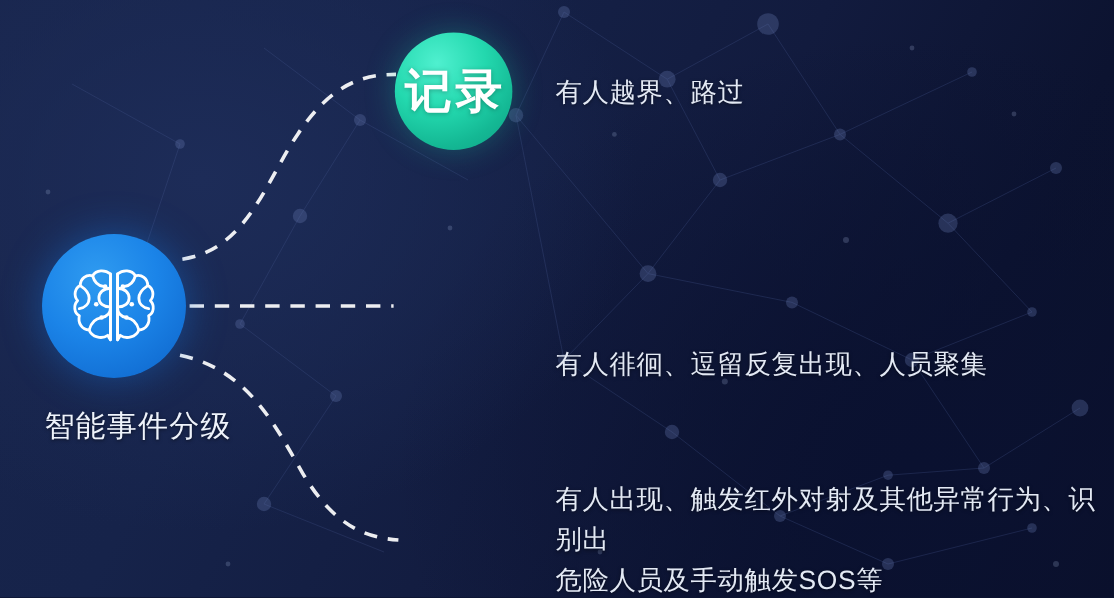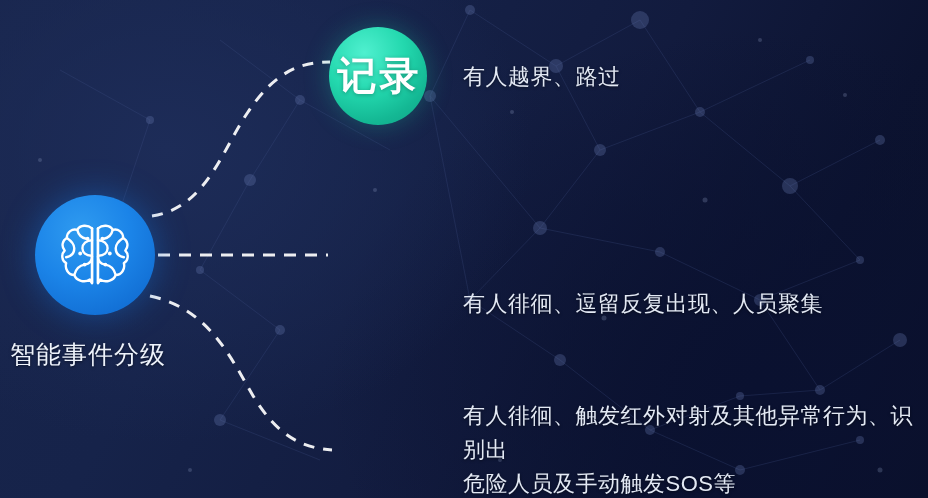--- a/index.html
+++ b/index.html
@@ -52,21 +52,21 @@
     align-items: center;
     justify-content: center;
   }
   .hub-icon { width: 74px; height: 74px; display: block; }
 
   .hub-label {
     position: absolute;
     left: 10px;
     top: 338px;
     width: 210px;
-    text-align: left;
+    text-align: center;
     color: #eef3fb;
     font-size: 25px;
     letter-spacing: 1px;
     white-space: nowrap;
     text-shadow: 0 1px 3px rgba(0,0,0,0.55);
   }
 
   
   .node {
     position: absolute;
@@ -245,17 +245,17 @@
   <div class="hub-label">智能事件分级</div>
 
   <div class="node node-record">
     <span>记录</span>
   </div>
   <div class="desc desc-record">有人越界、路过</div>
 
   <div class="desc desc-remind">有人徘徊、逗留反复出现、人员聚集</div>
 
   <div class="desc desc-alarm">
-    <span class="line">有人徘徊、触发红外对射及其他异常行为、识别出</span>
+    <span class="line">有人出现、触发红外对射及其他异常行为、识别出</span>
     <span class="line">危险人员及手动触发SOS等</span>
   </div>
 
 </div>
 
 </body></html>

